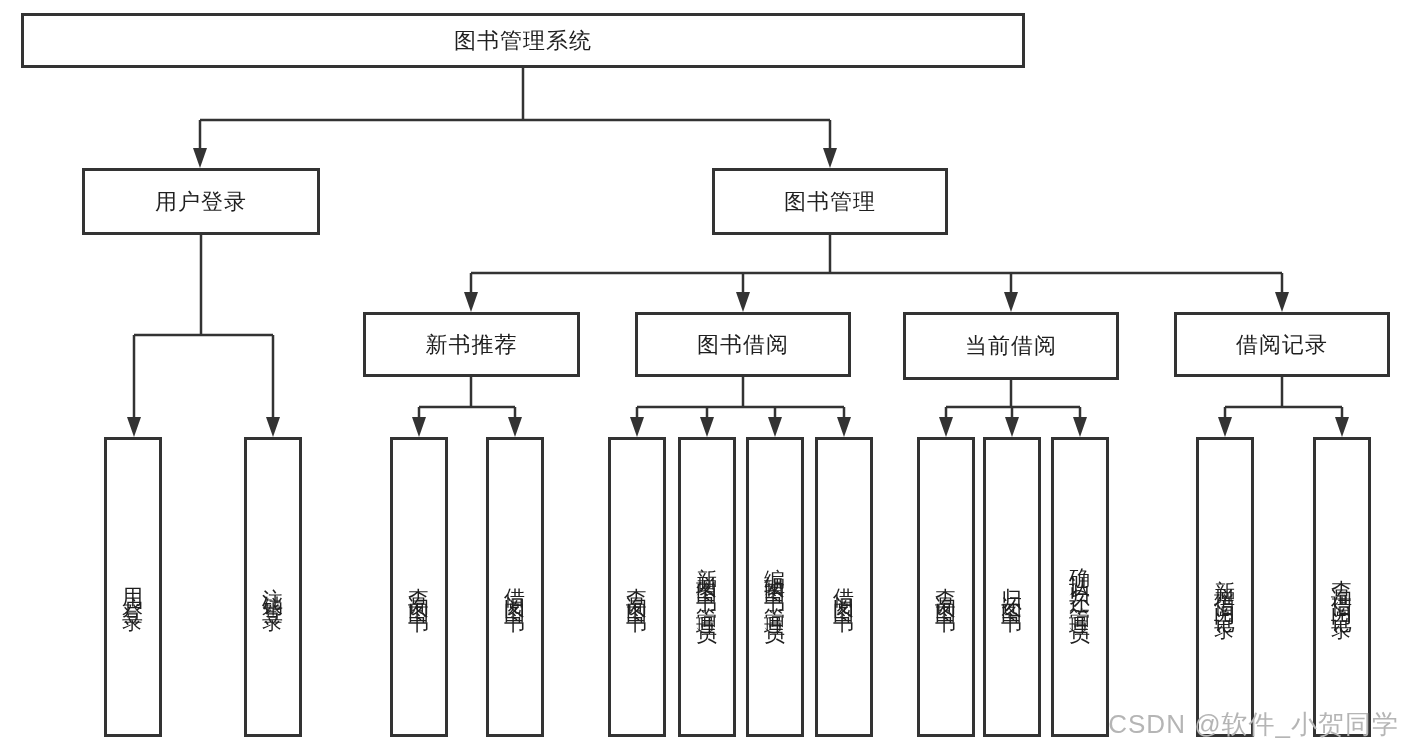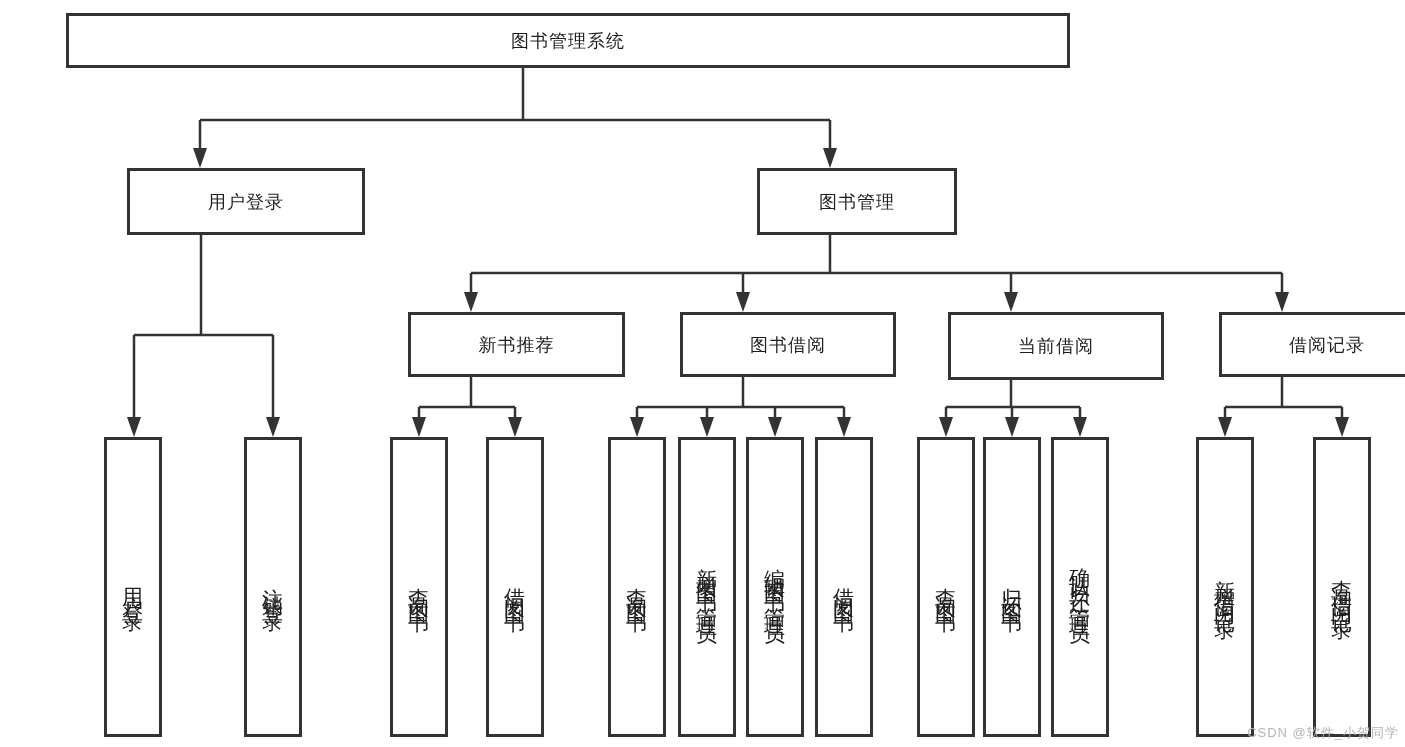--- a/index.html
+++ b/index.html
@@ -28,39 +28,38 @@
     box-sizing: border-box;
     background: #ffffff;
     border: 3px solid #333333;
     display: flex;
     align-items: center;
     justify-content: center;
     z-index: 1;
     color: #1f1f1f;
   }
   .box-h {
-    font-size: 18px;
+    font-size: 22px;
     letter-spacing: 1px;
     white-space: nowrap;
-    margin-left: 45px;
   }
   .box-v {
     font-size: 21px;
   }
   .vtext {
     writing-mode: vertical-rl;
     text-orientation: mixed;
     letter-spacing: 8px;
     line-height: 1;
     white-space: nowrap;
   }
   
   #node-root            { left: 21px;   top: 13px;  width: 1004px; height: 55px; }
   #node-user-login      { left: 82px;   top: 168px; width: 238px;  height: 67px; }
-  #node-book-mgmt       { left: 712px;  top: 168px; width: 200px;  height: 67px; }
+  #node-book-mgmt       { left: 712px;  top: 168px; width: 236px;  height: 67px; }
   #node-new-book-rec    { left: 363px;  top: 312px; width: 217px;  height: 65px; }
   #node-book-borrow     { left: 635px;  top: 312px; width: 216px;  height: 65px; }
   #node-current-borrow  { left: 903px;  top: 312px; width: 216px;  height: 68px; }
   #node-borrow-record   { left: 1174px; top: 312px; width: 216px;  height: 65px; }
   .leaf { top: 437px; width: 58px; height: 300px; }
   #leaf-user-login      { left: 104px;  }
   #leaf-logout          { left: 244px;  }
   #leaf-query-book-1    { left: 390px;  }
   #leaf-borrow-book-1   { left: 486px;  }
   #leaf-query-book-2    { left: 608px;  }
@@ -69,21 +68,21 @@
   #leaf-borrow-book-2   { left: 815px;  }
   #leaf-query-book-3    { left: 917px;  }
   #leaf-return-book     { left: 983px;  }
   #leaf-confirm-return  { left: 1051px; }
   #leaf-add-record      { left: 1196px; }
   #leaf-query-record    { left: 1313px; }
   #watermark {
     position: absolute;
     right: 6px;
     bottom: 5px;
-    font-size: 13px;
+    font-size: 26px;
     color: #b5b5b5;
     z-index: 2;
     letter-spacing: 1px;
     white-space: nowrap;
   }
 </style>
 </head>
 <body>
 
 <div id="stage">

